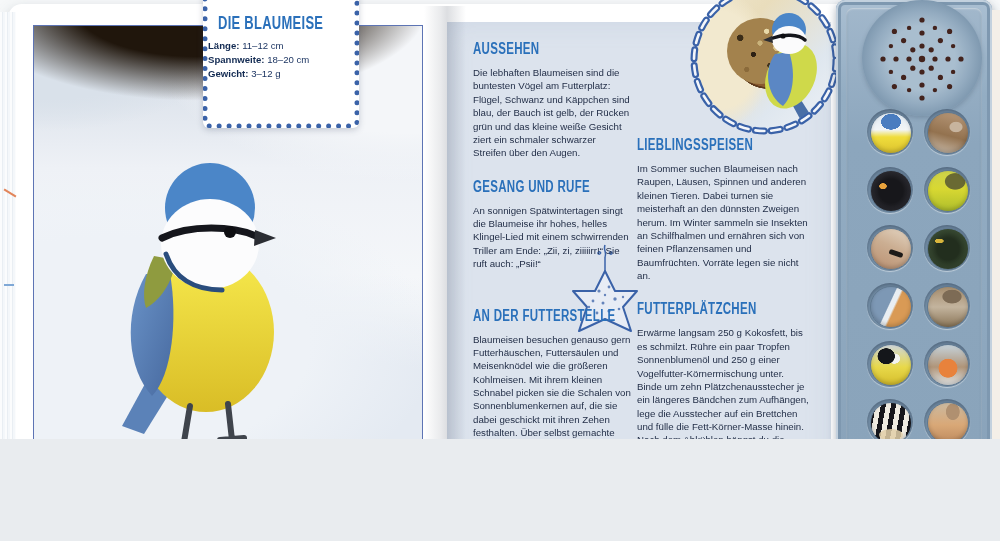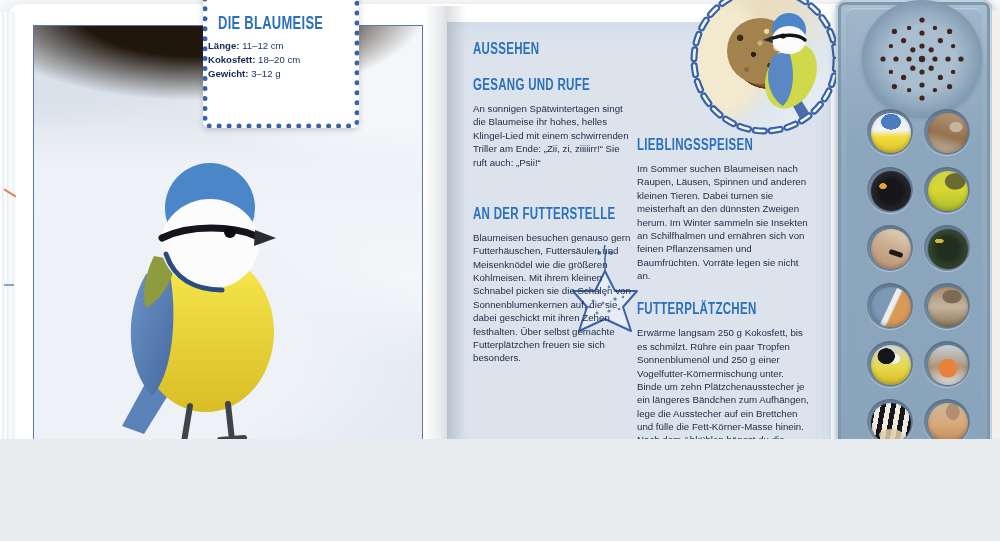--- a/index.html
+++ b/index.html
@@ -179,21 +179,21 @@
     </svg>
   </div>
 
   <div class="abs" id="infobox">
     <div id="infobox-title">DIE BLAUMEISE</div>
     <div class="stat">
       <b>Länge:</b>
       <span>11–12 cm</span>
     </div>
     <div class="stat">
-      <b>Kokosfett:</b>
+      <b>Spannweite:</b>
       <span>18–20 cm</span>
     </div>
     <div class="stat">
       <b>Gewicht:</b>
       <span>3–12 g</span>
     </div>
   </div>
 
   <div class="abs" id="right-page"></div>
   <div class="abs" id="blue-panel"></div>
@@ -215,20 +215,21 @@
         <circle cx="34" cy="70" r="1.4"></circle>
         <circle cx="42" cy="52" r="1.2"></circle>
       <circle cx="26" cy="64" r="1.2"></circle>
         <circle cx="60" cy="54" r="1.2"></circle>
     </g>
   </svg>
 
   <div class="abs col" id="col1">
     <section>
       <h3 class="hd">AUSSEHEN</h3>
+      <p class="bodytext">Die lebhaften Blaumeisen sind die buntesten Vögel am Futterplatz: Flügel, Schwanz und Käppchen sind blau, der Bauch ist gelb, der Rücken grün und das kleine weiße Gesicht ziert ein schmaler schwarzer Streifen über den Augen.</p>
     </section>
     <section>
       <h3 class="hd">GESANG UND RUFE</h3>
       <p class="bodytext">An sonnigen Spätwintertagen singt die Blaumeise ihr hohes, helles Klingel-Lied mit einem schwirrenden Triller am Ende: „Zii, zi, ziiiiirr!“ Sie ruft auch: „Psii!“</p>
     </section>
     <section style="margin-top:36px">
       <h3 class="hd">AN DER FUTTERSTELLE</h3>
       <p class="bodytext">Blaumeisen besuchen genauso gern Futterhäuschen, Futtersäulen und Meisenknödel wie die größeren Kohlmeisen. Mit ihrem kleinen Schnabel picken sie die Schalen von Sonnenblumenkernen auf, die sie dabei geschickt mit ihren Zehen festhalten. Über selbst gemachte Futterplätzchen freuen sie sich besonders.</p>
     </section>
   </div>

